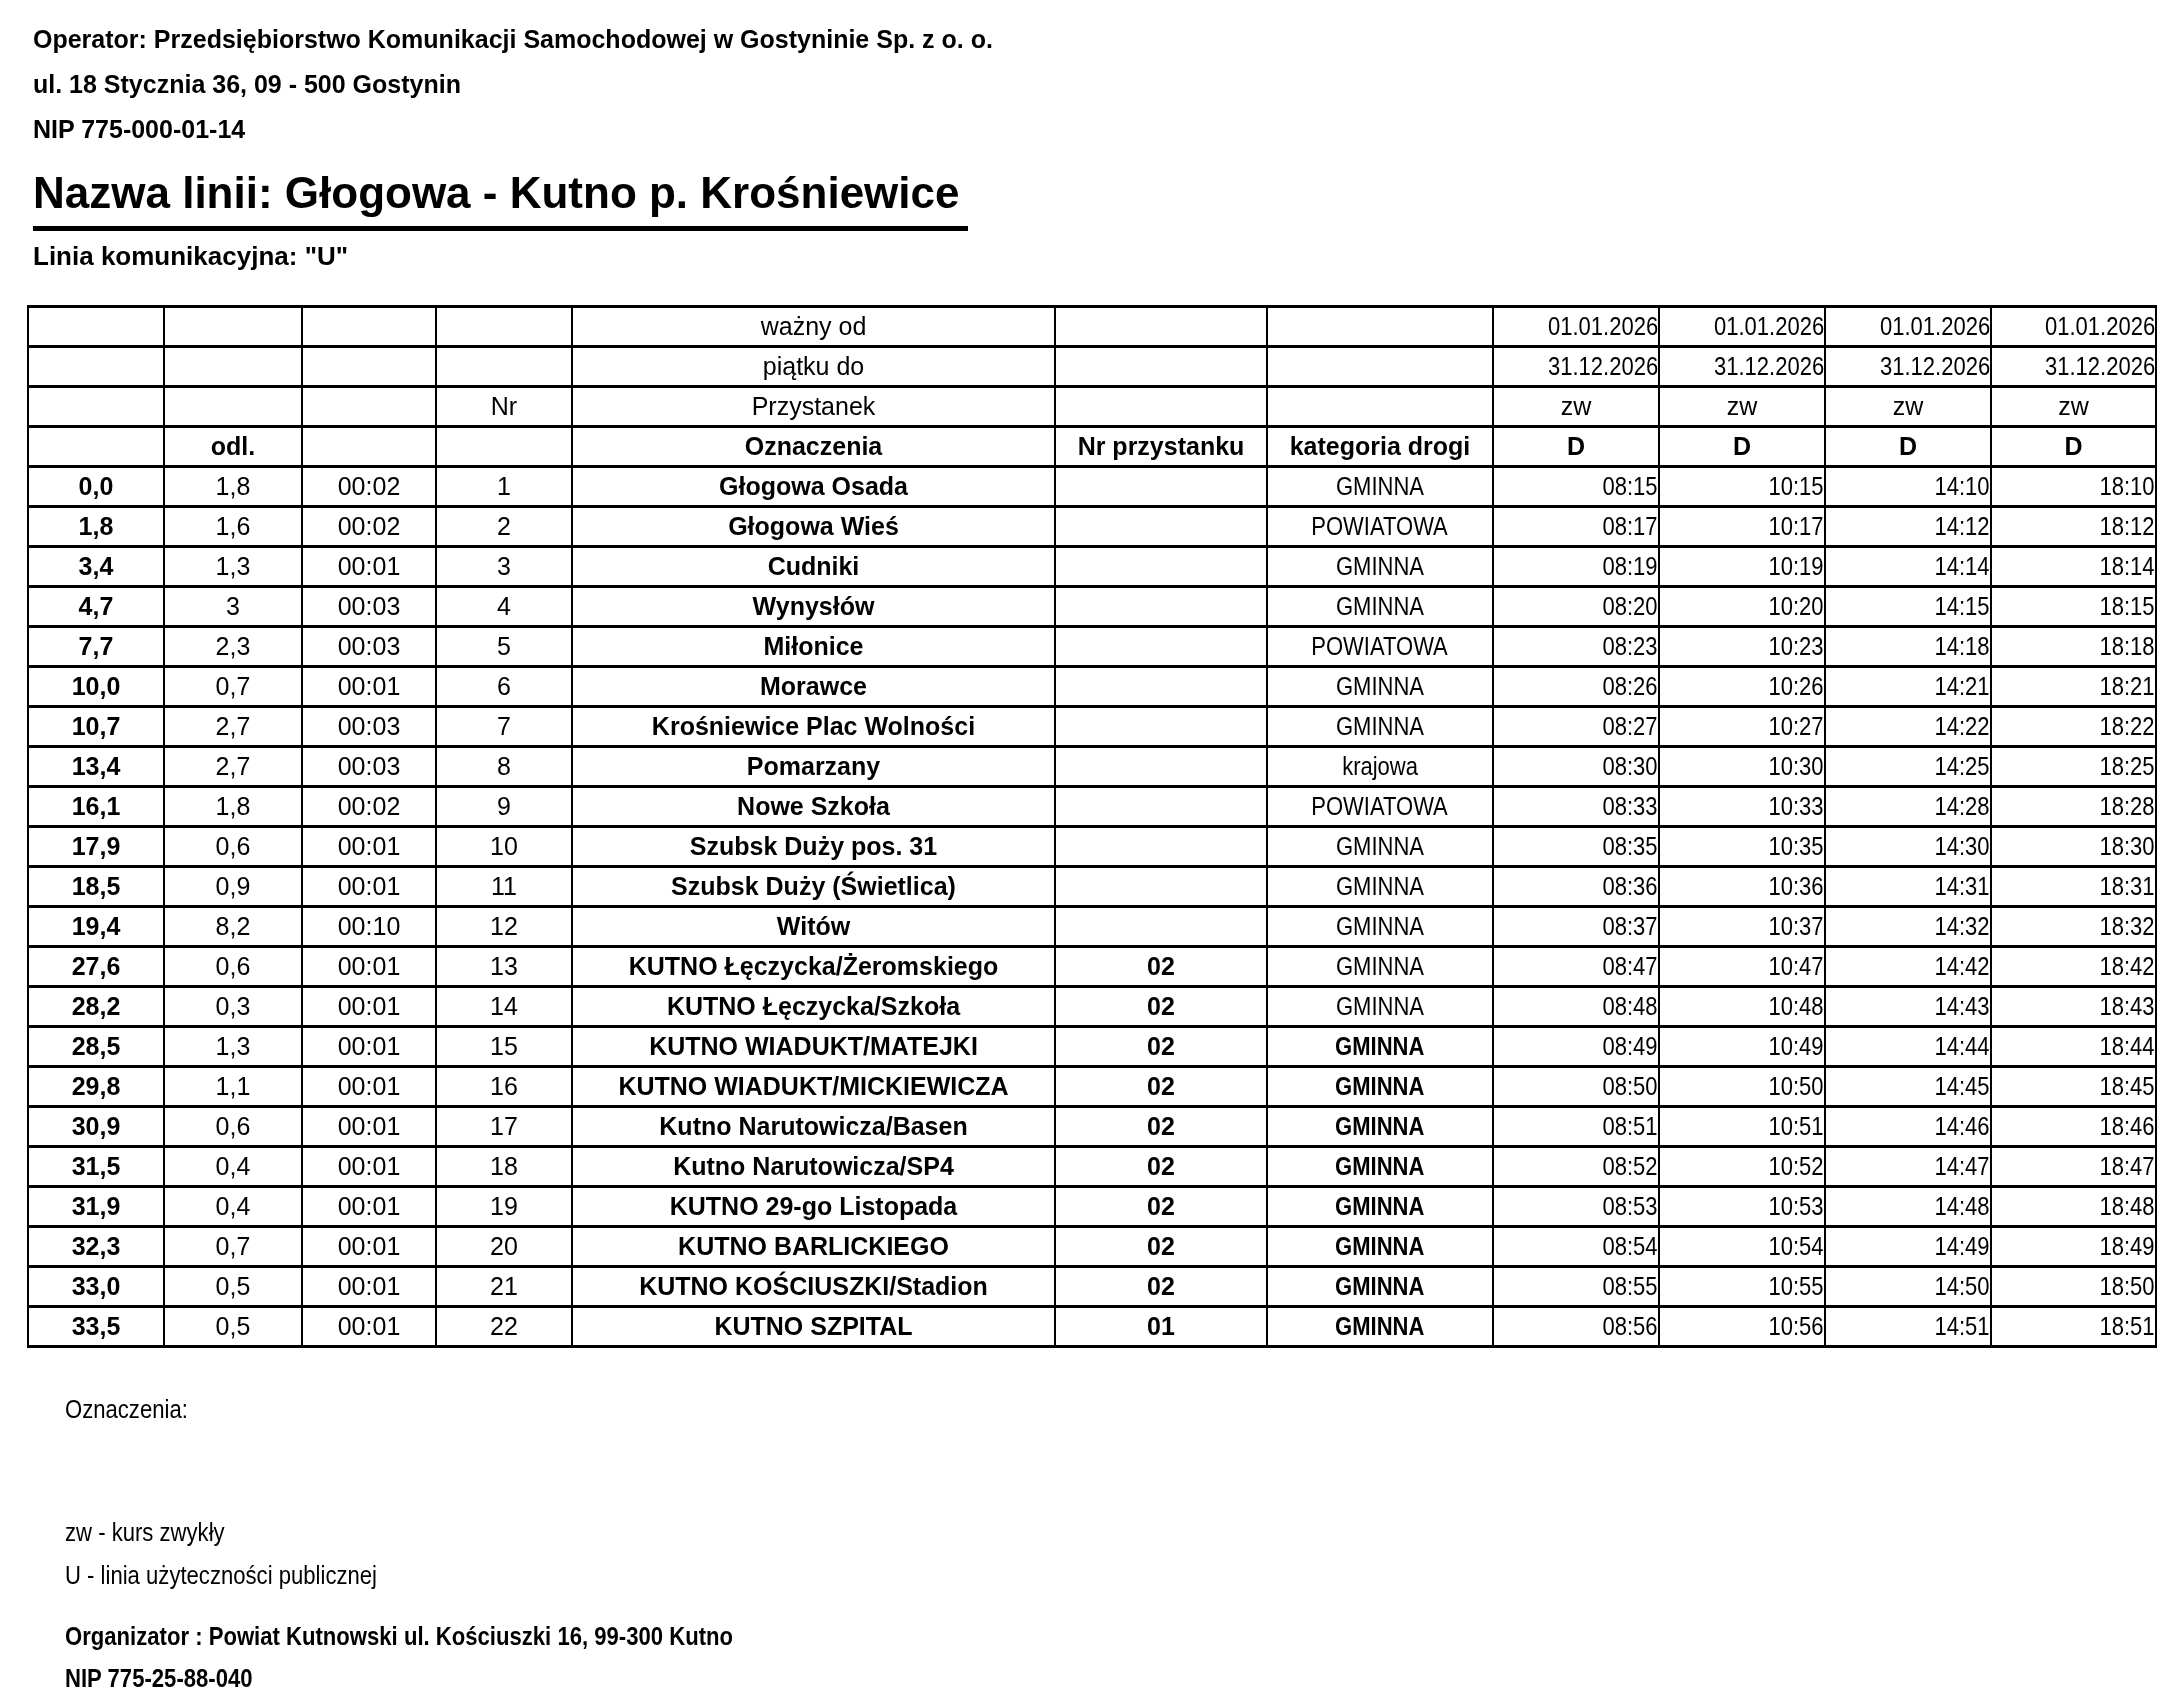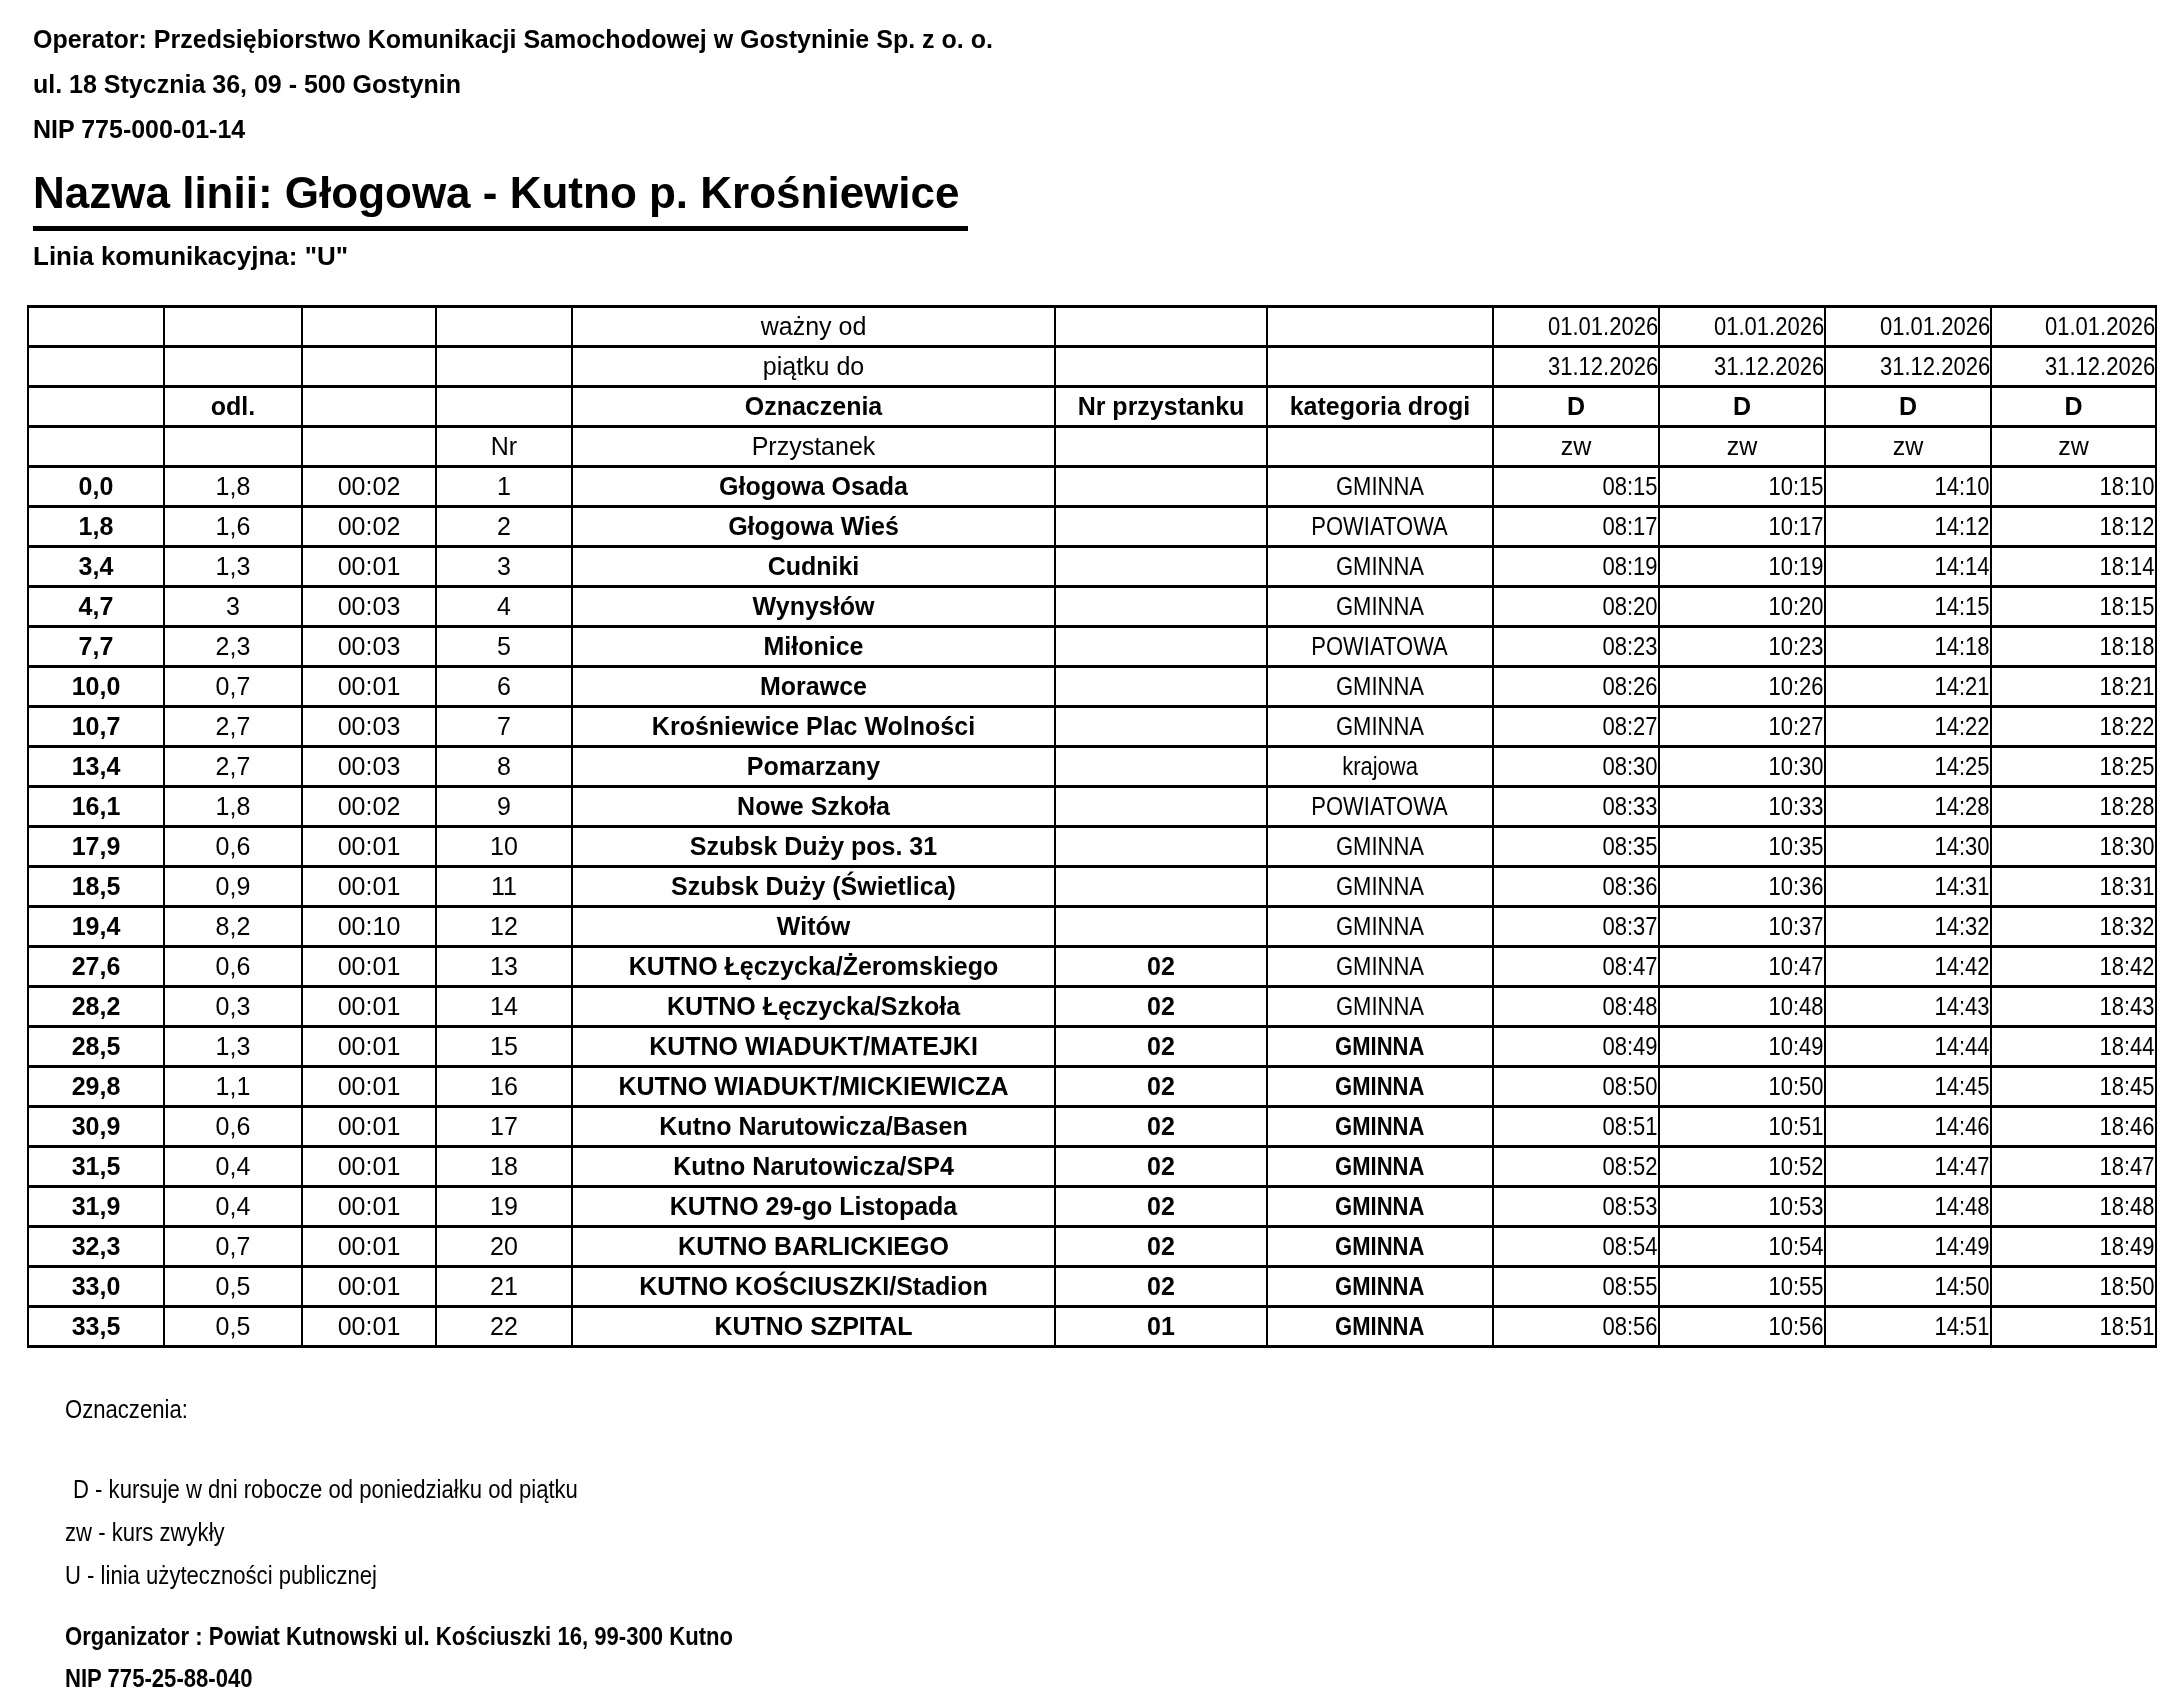--- a/index.html
+++ b/index.html
@@ -100,44 +100,44 @@
         <td class="l"><span class="ct">piątku do</span></td>
         <td class="c"></td>
         <td class="c"></td>
         <td class="r big"><span class="ct sx">31.12.2026</span></td>
         <td class="r big"><span class="ct sx">31.12.2026</span></td>
         <td class="r big"><span class="ct sx">31.12.2026</span></td>
         <td class="r big"><span class="ct sx">31.12.2026</span></td>
       </tr>
       <tr>
         <td class="c"></td>
+        <td class="c"></td>
+        <td class="c"></td>
+        <td class="c"><span class="ct">Nr</span></td>
+        <td class="c"><span class="ct">Przystanek</span></td>
+        <td class="c"></td>
+        <td class="c"></td>
+        <td class="c zw"><span class="ct">zw</span></td>
+        <td class="c zw"><span class="ct">zw</span></td>
+        <td class="c zw"><span class="ct">zw</span></td>
+        <td class="c zw"><span class="ct">zw</span></td>
+      </tr>
+      <tr>
+        <td class="c"></td>
         <td class="c b"><span class="ct">odl.</span></td>
         <td class="c"></td>
         <td class="c"></td>
         <td class="l b"><span class="ct">Oznaczenia</span></td>
         <td class="l b"><span class="ct">Nr przystanku</span></td>
         <td class="l b"><span class="ct">kategoria drogi</span></td>
         <td class="l b dcode"><span class="ct">D</span></td>
         <td class="l b dcode"><span class="ct">D</span></td>
         <td class="l b dcode"><span class="ct">D</span></td>
         <td class="l b dcode"><span class="ct">D</span></td>
       </tr>
-      <tr>
-        <td class="c"></td>
-        <td class="c"></td>
-        <td class="c"></td>
-        <td class="c"><span class="ct">Nr</span></td>
-        <td class="c"><span class="ct">Przystanek</span></td>
-        <td class="c"></td>
-        <td class="c"></td>
-        <td class="c zw"><span class="ct">zw</span></td>
-        <td class="c zw"><span class="ct">zw</span></td>
-        <td class="c zw"><span class="ct">zw</span></td>
-        <td class="c zw"><span class="ct">zw</span></td>
-      </tr>
 
     <tr>
           <td class="c b"><span class="ct">0,0</span></td>
           <td class="c"><span class="ct">1,8</span></td>
           <td class="c"><span class="ct">00:02</span></td>
           <td class="c"><span class="ct">1</span></td>
           <td class="l b"><span class="ct">Głogowa Osada</span></td>
           <td class="c b code merged"><span class="ct"></span></td>
           <td class="c road"><span class="ct sx">GMINNA</span></td>
           <td class="r big"><span class="ct sx">08:15</span></td>
@@ -415,21 +415,20 @@
           <td class="c road b"><span class="ct sx">GMINNA</span></td>
           <td class="r big"><span class="ct sx">08:56</span></td>
           <td class="r big"><span class="ct sx">10:56</span></td>
           <td class="r big"><span class="ct sx">14:51</span></td>
           <td class="r big"><span class="ct sx">18:51</span></td>
         </tr>
       </tbody>
   </table>
 
   <div class="abs ftext" style="top:1394px"><span class="cond">Oznaczenia:</span></div>
-  <div class="abs ftext" style="top:1474px"><span class="cond indent">D - kursuje w dni robocze od poniedziałku od piątku</span></div>
   <div class="abs ftext" style="top:1517px"><span class="cond">zw - kurs zwykły</span></div>
   <div class="abs ftext" style="top:1560px"><span class="cond">U - linia użyteczności publicznej</span></div>
 
   <div class="abs ftext b" style="top:1621px"><span class="cond">Organizator : Powiat Kutnowski ul. Kościuszki 16, 99-300 Kutno</span></div>
   <div class="abs ftext b" style="top:1663px"><span class="cond">NIP 775-25-88-040</span></div>
 
 </div>
 
 
 </body></html>

